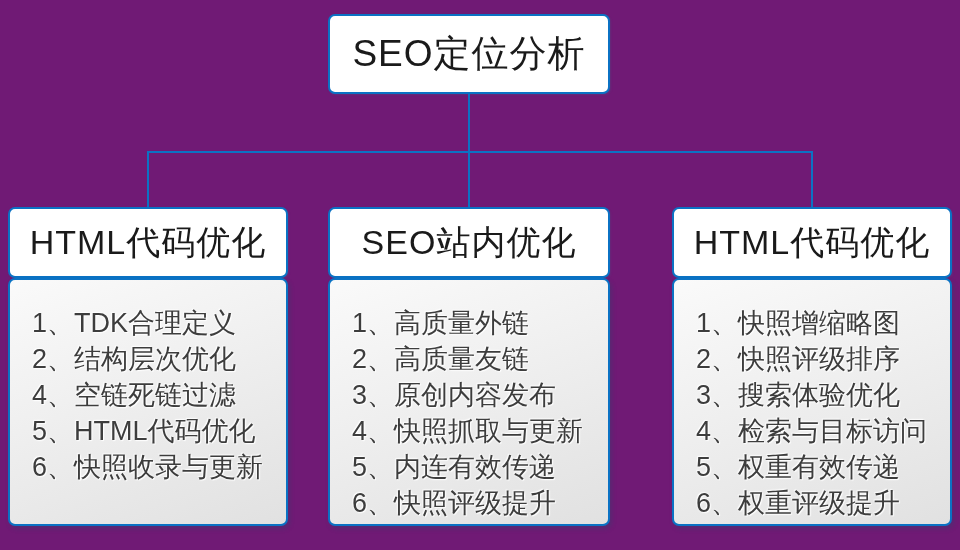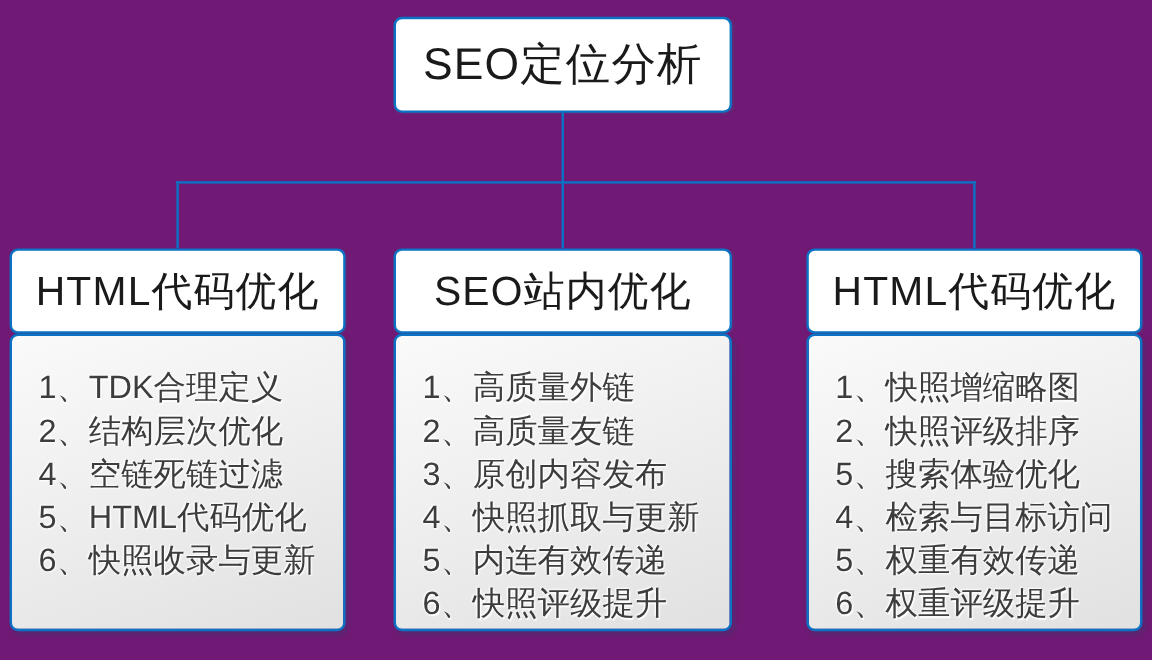--- a/index.html
+++ b/index.html
@@ -93,20 +93,20 @@
       </div>
   </div>
 
   <div class="column col-2">
     <div class="box header-box">
       <span>HTML代码优化</span>
     </div>
     <div class="box list-box">
         <div class="list-item">1、快照增缩略图</div>
         <div class="list-item">2、快照评级排序</div>
-        <div class="list-item">5、搜索体验优化</div>
+        <div class="list-item">3、搜索体验优化</div>
         <div class="list-item">4、检索与目标访问</div>
         <div class="list-item">5、权重有效传递</div>
         <div class="list-item">6、权重评级提升</div>
       </div>
   </div>
 
 </div>
 
 </body></html>

